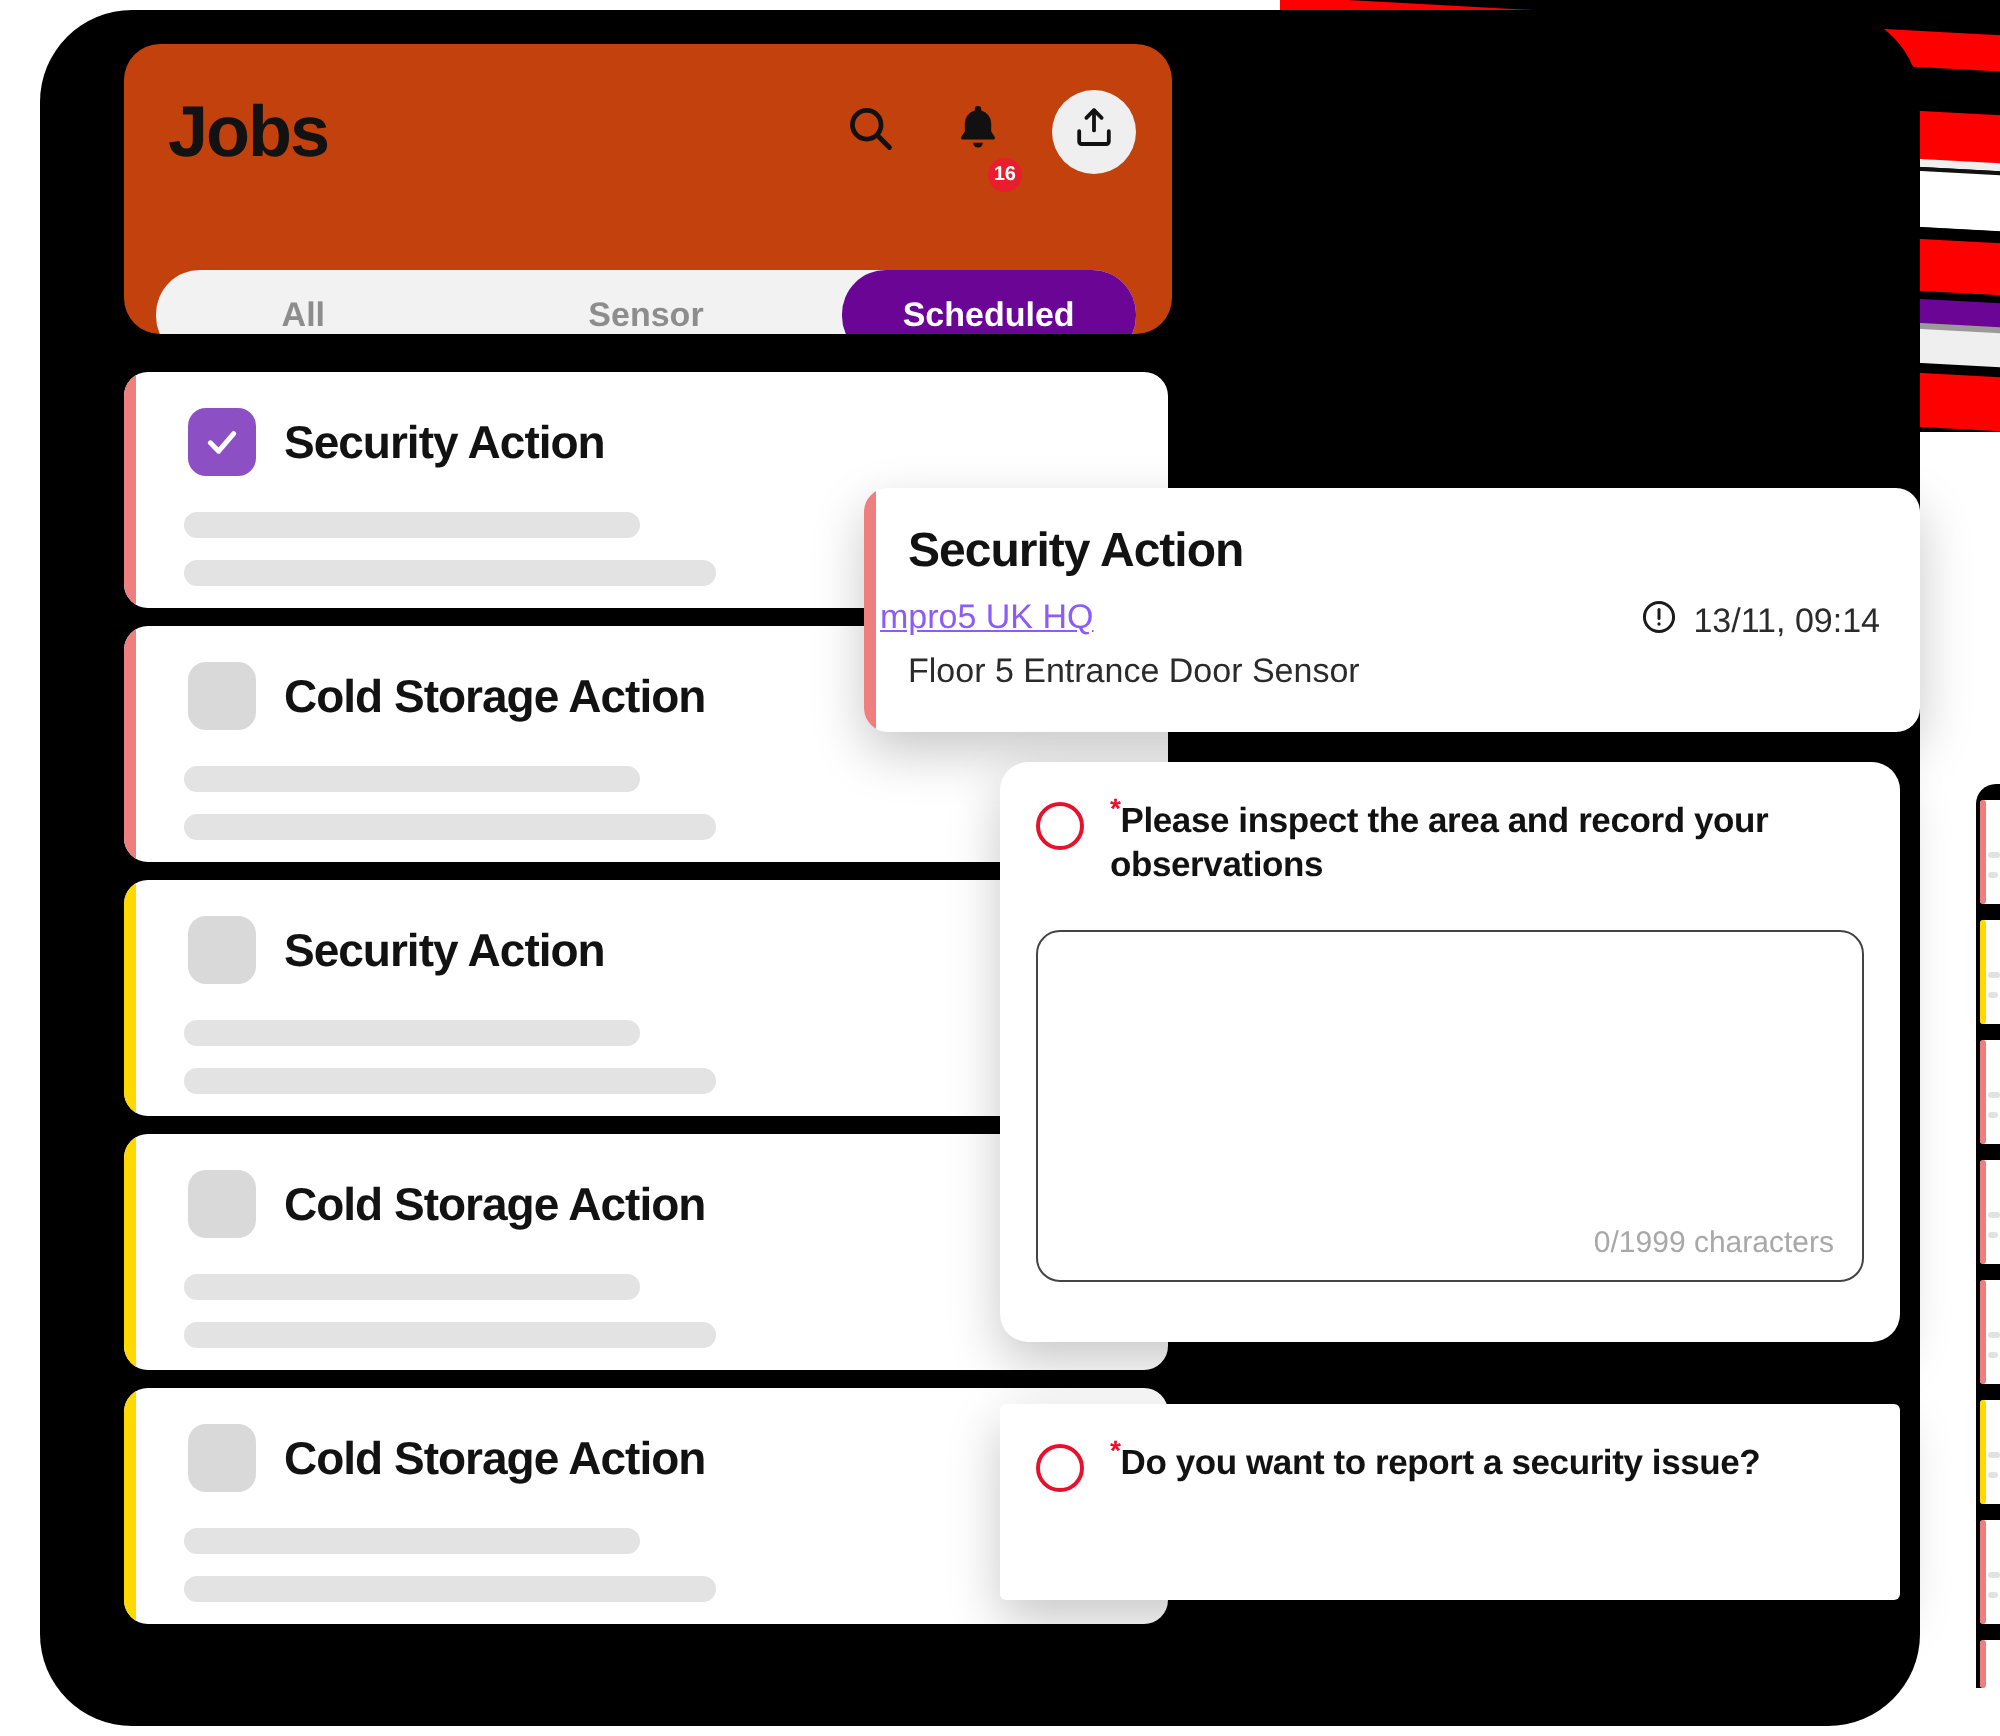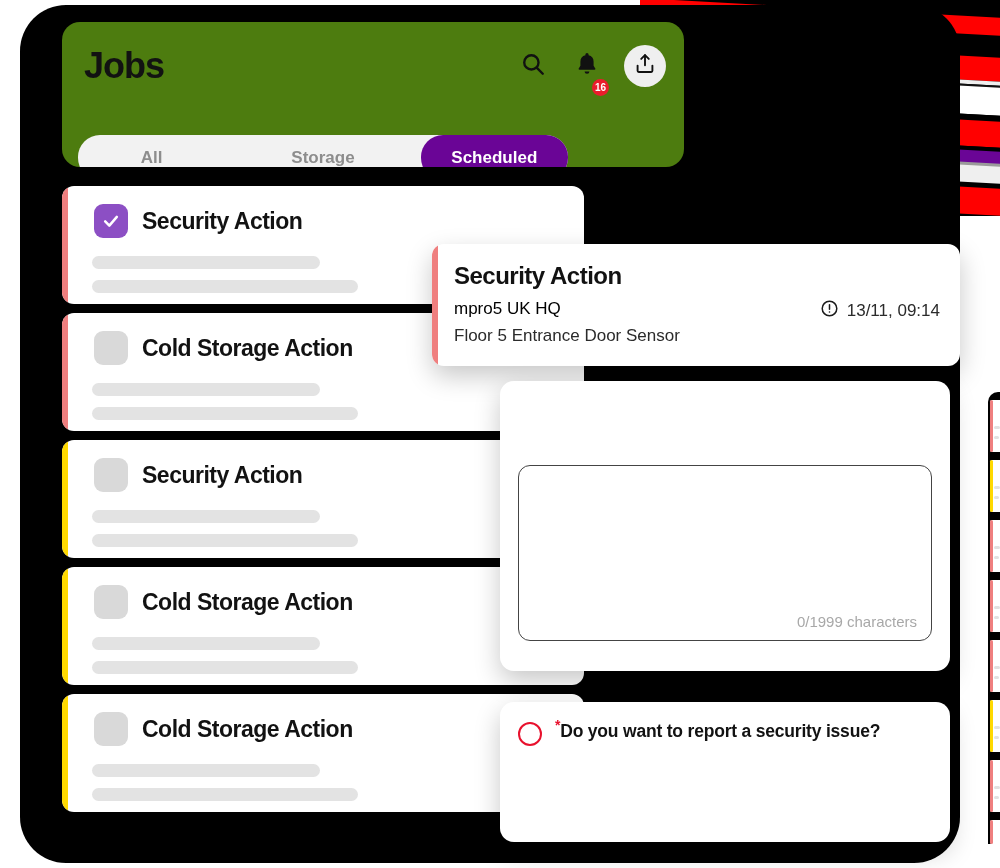--- a/index.html
+++ b/index.html
@@ -29,22 +29,22 @@
   .edge-line{position:absolute;left:6px;height:3px;background:#e2e2e2;border-radius:2px;}
 
   
   .device{
     position:absolute;left:20px;top:5px;width:940px;height:858px;
     background:#000000;border-radius:46px;
   }
 
   
   .header-card{
-    position:absolute;left:62px;top:22px;width:622px;height:145px;
-    background:#4d7c0f;border-radius:18px;
+    position:absolute;left:62px;top:22px;width:524px;height:145px;
+    background:#c2410c;border-radius:18px;
     box-shadow:0 6px 18px rgba(0,0,0,.10);
     overflow:hidden;
   }
   .header-top{
     position:absolute;left:0;top:0;width:100%;height:88px;
     display:flex;align-items:center;
   }
   .page-title{
     margin-left:22px;font-size:36px;font-weight:700;color:#121212;
     letter-spacing:-1px;line-height:1;
@@ -102,21 +102,21 @@
     position:absolute;left:432px;top:244px;width:528px;height:122px;
     background:#ffffff;border-radius:12px;
     box-shadow:0 10px 26px rgba(0,0,0,.22);
     overflow:hidden;
   }
   .detail-accent{position:absolute;left:0;top:0;width:6px;height:100%;background:#ef7f7f;}
   .detail-title{
     position:absolute;left:22px;top:18px;font-size:24px;font-weight:700;
     color:#121212;letter-spacing:-.5px;
   }
-  .detail-sub1{position:absolute;left:22px;top:55px;font-size:17px;color:#000000;}
+  .detail-sub1{position:absolute;left:8px;top:55px;font-size:17px;color:#8b5cf6;text-decoration:underline;}
   .detail-sub2{position:absolute;left:22px;top:82px;font-size:17px;color:#2b2b2b;}
   .detail-meta{
     position:absolute;right:20px;top:55px;display:flex;align-items:center;gap:8px;
     font-size:17px;color:#2b2b2b;
   }
 
   
   .q-card{
     position:absolute;left:500px;top:381px;width:450px;height:290px;
     background:#ffffff;border-radius:14px;
@@ -135,22 +135,22 @@
     position:absolute;left:18px;top:84px;width:414px;height:176px;
     border:1.5px solid #444;border-radius:12px;background:#fff;box-sizing:border-box;
     cursor:text;
   }
   .char-count{
     position:absolute;right:14px;bottom:10px;font-size:15px;color:#a8a8a8;
   }
 
   
   .q-card2{
-    position:absolute;left:500px;top:702px;width:450px;height:140px;
-    background:#ffffff;border-radius:14px;
+    position:absolute;left:500px;top:702px;width:450px;height:98px;
+    background:#ffffff;border-radius:3px;
     box-shadow:0 10px 26px rgba(0,0,0,.22);
   }
   .yn-row{position:absolute;left:14px;top:64px;right:14px;display:flex;gap:18px;}
   .yn-btn{
     flex:1;height:50px;border-radius:25px;border:1.5px solid #e4e4e4;background:#fff;
     display:flex;align-items:center;justify-content:center;
     font-size:17px;color:#1c1c1c;cursor:pointer;box-sizing:border-box;
     font-family:"Liberation Sans", sans-serif;
   }
 </style>
@@ -253,21 +253,21 @@
               <path d="M4.6 13.6v5.2a1.2 1.2 0 0 0 1.2 1.2h12.4a1.2 1.2 0 0 0 1.2-1.2v-5.2"></path>
             </svg>
           </span>
         </div>
 
       </div>
     </div>
 
     <div class="tabbar">
       <div class="tab">All</div>
-      <div class="tab">Storage</div>
+      <div class="tab">Sensor</div>
       <div class="tab active">Scheduled</div>
     </div>
   </div>
 
   <div class="job-card" style="top:186px;">
     <div class="job-accent" style="background:#ef7f7f;"></div>
     <div class="job-head">
       <div class="job-box checked">
         <svg width="20" height="20" viewBox="0 0 24 24" fill="none" stroke="#fff" stroke-width="3" stroke-linecap="round" stroke-linejoin="round">
             <path d="M5 12.5 10 17.5 19 7"></path>
@@ -330,20 +330,24 @@
           <circle cx="12" cy="12" r="9.2"></circle>
             <line x1="12" y1="7.2" x2="12" y2="13"></line>
           <circle cx="12" cy="16.4" r="1.05" fill="#1b1b1b" stroke="none"></circle>
         </svg>
       </span>
       <span>13/11, 09:14</span>
     </div>
   </div>
 
   <div class="q-card">
+    <div class="q-row">
+      <div class="q-radio"></div>
+      <div class="q-label"><span class="req-star">*</span><span>Please inspect the area and record your observations</span></div>
+    </div>
     <div class="q-textarea">
       <div class="char-count">0/1999 characters</div>
     </div>
   </div>
 
   <div class="q-card2">
     <div class="q-row">
       <div class="q-radio"></div>
       <div class="q-label"><span class="req-star">*</span><span>Do you want to report a security issue?</span></div>
     </div>

